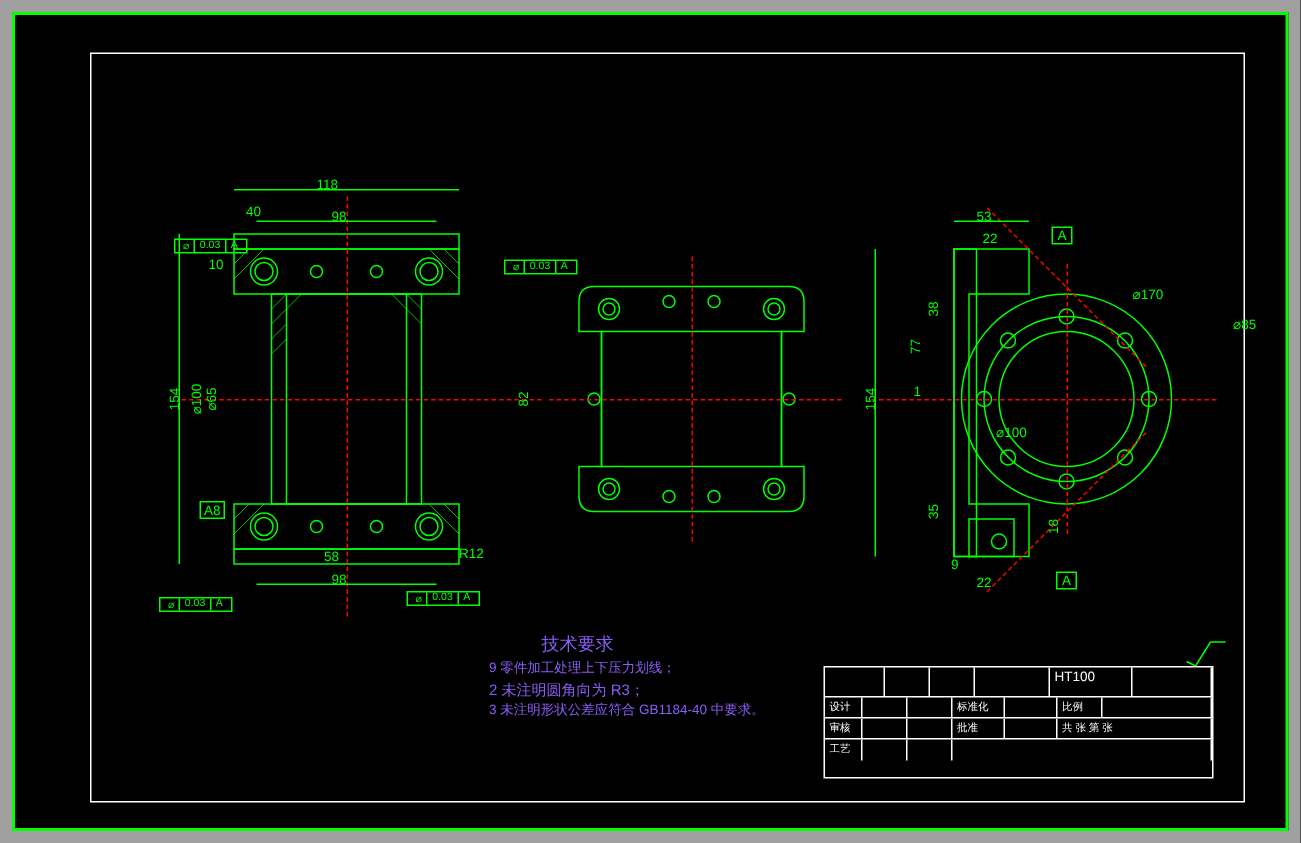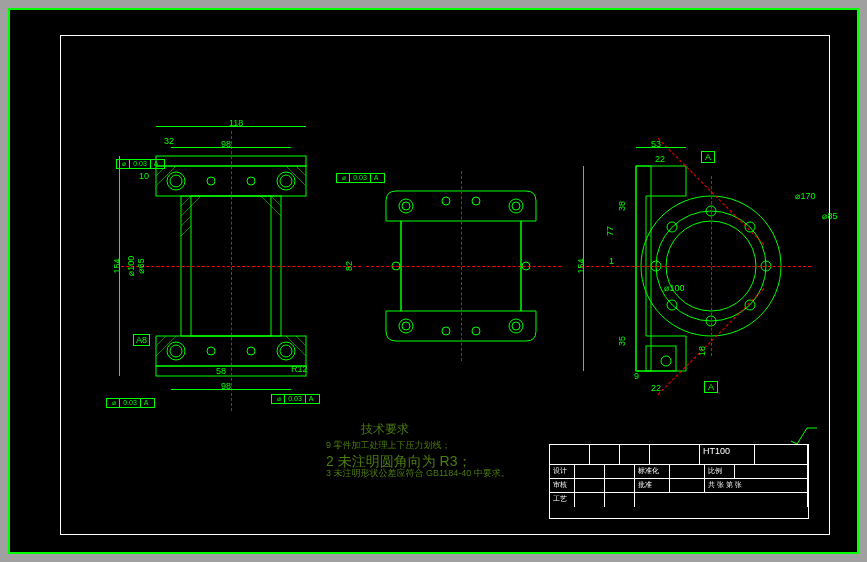--- a/index.html
+++ b/index.html
@@ -3,21 +3,21 @@
 <meta charset="utf-8">
 <style>
 *{margin:0;padding:0;box-sizing:border-box}
 body{background:#a0a0a0;width:867px;height:562px;font-family:Arial,sans-serif;overflow:hidden}
 .outer{position:absolute;left:8px;top:8px;width:851px;height:546px;background:#000;border:2px solid #00ff00}
 .inner{position:absolute;left:50px;top:25px;width:770px;height:500px;border:1px solid #fff}
 .dwg{position:absolute;inset:0;color:#00ff00;font-size:9px}
 .hl{height:1px}.vl{width:1px}
 .gline{position:absolute;background:#00ff00}
 .dim{position:absolute;color:#00ff00;font-size:9px;white-space:nowrap}
-.note{position:absolute;color:#4d7c0f;font-size:10px}
+.note{position:absolute;color:#8b5cf6;font-size:10px}
 .tb{position:absolute;right:20px;bottom:15px;width:260px;height:75px;border:1px solid #fff;font-size:8px;color:#fff}
 .tbr{display:flex;border-bottom:1px solid #fff;height:14px}
 .tbc{border-right:1px solid #fff;padding:1px 3px;font-size:7px}
 .cline{position:absolute;border-top:1px dashed #ff0000}
 .clinev{position:absolute;border-left:1px dashed #ff0000}
 svg{position:absolute}
 .tol{position:absolute;border:1px solid #00ff00;font-size:7px;padding:0 2px;color:#00ff00;display:flex}
 .tol span{border-right:1px solid #00ff00;padding:0 3px}
 .tol span:last-child{border-right:none}
 .surf{position:absolute;color:#00ff00;font-size:12px}
@@ -70,35 +70,35 @@
               <line x1="20" y1="220" x2="40" y2="200"></line>
             <line x1="160" y1="200" x2="170" y2="210"></line>
               <line x1="150" y1="200" x2="170" y2="220"></line>
           </g>
         </g>
       </svg>
 
       <div class="cline" style="left:60px;top:230px;width:240px"></div>
       <div class="clinev" style="left:170px;top:95px;height:280px"></div>
 
-      <div class="dim" style="left:168px;top:82px">118</div>
+      <div class="dim" style="left:150px;top:82px">118</div>
       <div class="gline hl" style="left:95px;top:90px;width:150px;height:1px"></div>
       <div class="dim" style="left:160px;top:103px">98</div>
       <div class="gline hl" style="left:110px;top:111px;width:120px;height:1px"></div>
-      <div class="dim" style="left:103px;top:100px">32</div>
+      <div class="dim" style="left:103px;top:100px">40</div>
       <div class="dim" style="left:78px;top:135px">10</div>
       <div class="dim" style="left:48px;top:225px;transform:rotate(-90deg)">154</div>
       <div class="gline vl" style="left:58px;top:120px;width:1px;height:220px"></div>
       <div class="dim" style="left:60px;top:225px;transform:rotate(-90deg)">⌀100</div>
       <div class="dim" style="left:72px;top:225px;transform:rotate(-90deg)">⌀65</div>
       <div class="dim" style="left:283px;top:225px;transform:rotate(-90deg)">82</div>
       <div class="dim" style="left:155px;top:330px">58</div>
       <div class="dim" style="left:160px;top:345px">98</div>
       <div class="gline hl" style="left:110px;top:353px;width:120px;height:1px"></div>
-      <div class="dim" style="left:230px;top:328px">R12</div>
+      <div class="dim" style="left:245px;top:328px">R12</div>
 
       <div class="tol" style="left:55px;top:123px">
           <span>⌀</span>
           <span>0.03</span>
           <span>A</span>
         </div>
       <div class="tol" style="left:275px;top:137px">
           <span>⌀</span>
           <span>0.03</span>
           <span>A</span>
@@ -168,33 +168,33 @@
       <div style="position:absolute;left:575px;top:305px;width:150px;border-top:1px dashed #ff0000;transform:rotate(-45deg)"></div>
 
       <div class="dim" style="left:590px;top:103px">53</div>
       <div class="gline hl" style="left:575px;top:111px;width:50px;height:1px"></div>
       <div class="dim" style="left:594px;top:118px">22</div>
       <div class="dim" style="left:556px;top:165px;transform:rotate(-90deg)">38</div>
       <div class="dim" style="left:544px;top:190px;transform:rotate(-90deg)">77</div>
       <div class="dim" style="left:512px;top:225px;transform:rotate(-90deg)">154</div>
       <div class="gline vl" style="left:522px;top:130px;width:1px;height:205px"></div>
       <div class="dim" style="left:603px;top:247px">⌀100</div>
-      <div class="dim" style="left:734px;top:155px">⌀170</div>
+      <div class="dim" style="left:694px;top:155px">⌀170</div>
       <div class="dim" style="left:761px;top:175px">⌀85</div>
       <div class="dim" style="left:556px;top:300px;transform:rotate(-90deg)">35</div>
       <div class="dim" style="left:636px;top:310px;transform:rotate(-90deg)">18</div>
       <div class="dim" style="left:590px;top:347px">22</div>
       <div class="dim" style="left:573px;top:335px">9</div>
       <div class="dim" style="left:548px;top:220px">1</div>
       <div class="dim" style="left:640px;top:115px;border:1px solid #00ff00;padding:0 3px">A</div>
       <div class="dim" style="left:643px;top:345px;border:1px solid #00ff00;padding:0 3px">A</div>
 
       <div class="note" style="left:300px;top:385px;font-size:12px">技术要求</div>
       <div class="note" style="left:265px;top:403px;font-size:9px">9 零件加工处理上下压力划线；</div>
-      <div class="note" style="left:265px;top:417px;font-size:14px">2 未注明圆角向为 R3；</div>
+      <div class="note" style="left:265px;top:417px;font-size:10px">2 未注明圆角向为 R3；</div>
       <div class="note" style="left:265px;top:431px;font-size:9px">3 未注明形状公差应符合 GB1184-40 中要求。</div>
 
       <div class="surf" style="right:40px;top:390px">
         <svg width="30" height="20">
             <path d="M 2 15 L 8 18 L 18 2" stroke="#00ff00" fill="none"></path>
             <line x1="18" y1="2" x2="28" y2="2" stroke="#00ff00"></line>
           </svg>
       </div>
 
       <div class="tb">

